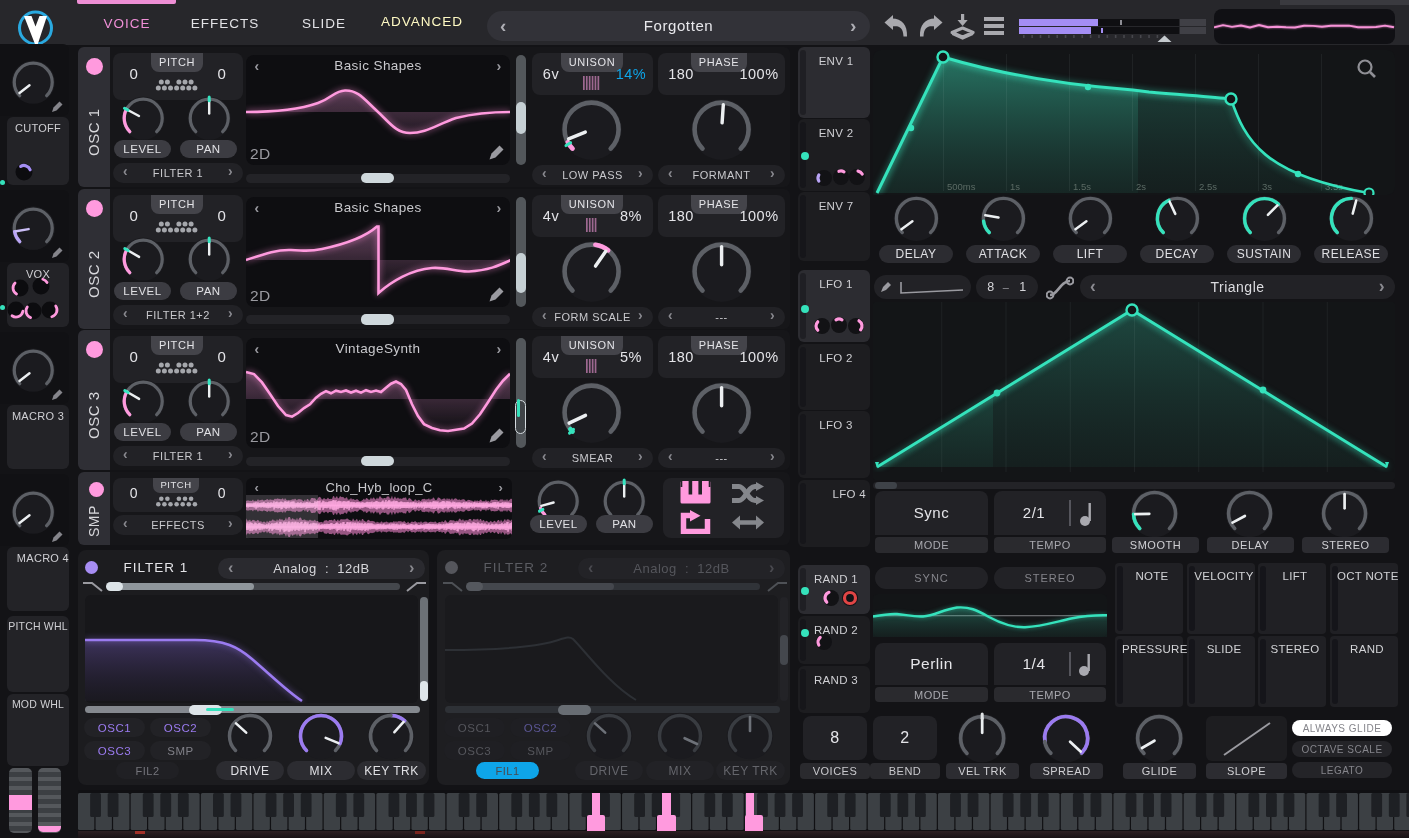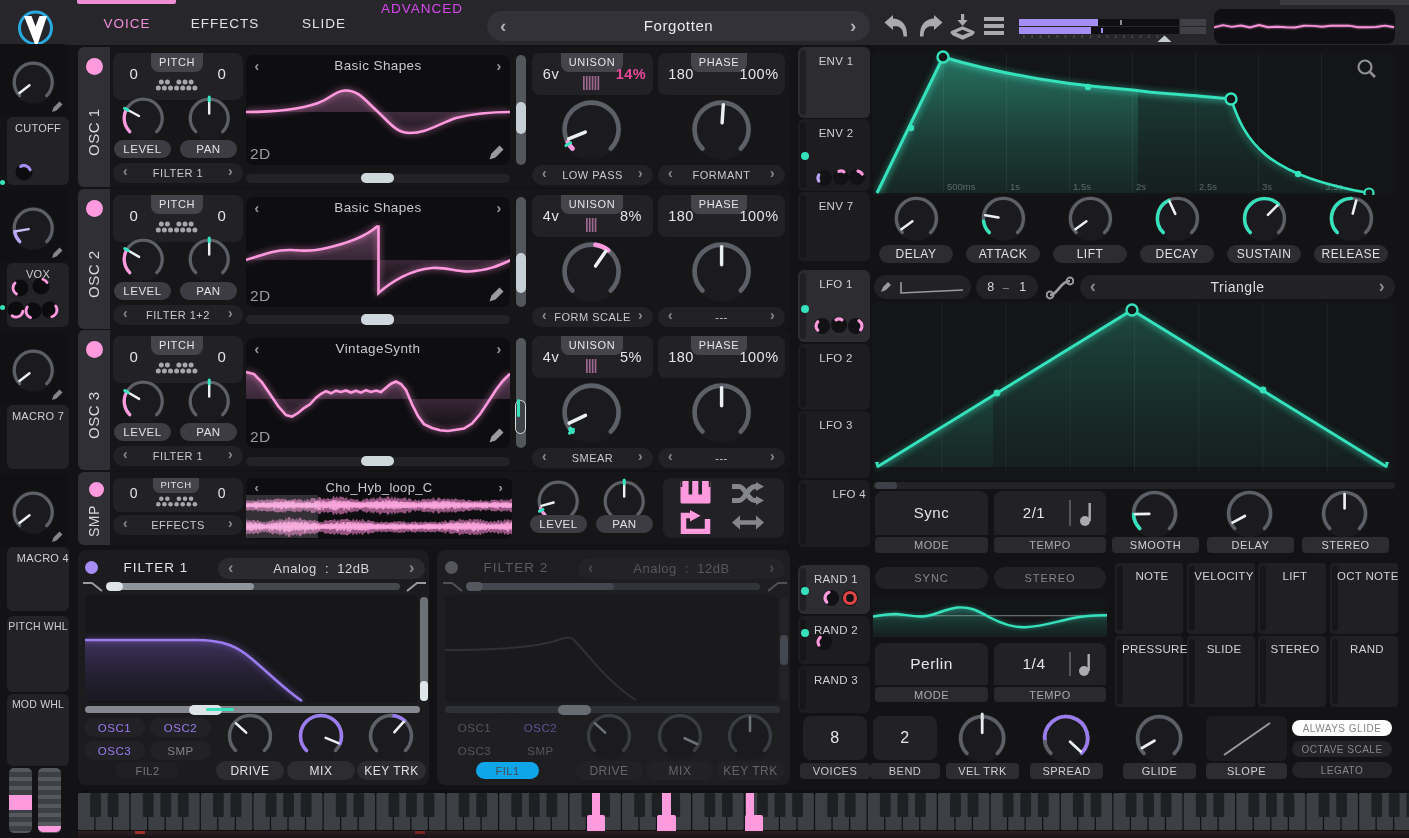--- a/index.html
+++ b/index.html
@@ -9,21 +9,21 @@
 <div class="" style="left:0px;top:0px;width:1409px;height:45px;background:#27272b;"></div>
 <div class="" style="left:1280px;top:0px;width:129px;height:5px;background:#3a3a3f;"></div>
 <div class="" style="left:77px;top:0px;width:99px;height:4px;background:#ee8fd5;border-radius:0 0 2px 2px;"></div>
 <svg style="position:absolute;left:13px;top:7px;" width="46" height="46" viewBox="0 0 46 46">
     <circle cx="22.5" cy="21" r="16" fill="none" stroke="#2aa9e0" stroke-width="3"></circle>
     <path d="M 11 9 L 18.5 9 L 22.5 19.5 L 26.5 9 L 34 9 L 23.5 41 Z" fill="#ffffff"></path>
   </svg>
 <div class="t" style="left:77px;top:15px;width:100px;height:18px;font-size:13.5px;color:#ef8fd6;font-weight:400;text-align:center;letter-spacing:1px;line-height:18px;">VOICE</div>
 <div class="t" style="left:175px;top:15px;width:100px;height:18px;font-size:13.5px;color:#e2e2e6;font-weight:400;text-align:center;letter-spacing:1px;line-height:18px;">EFFECTS</div>
 <div class="t" style="left:274px;top:15px;width:100px;height:18px;font-size:13.5px;color:#e2e2e6;font-weight:400;text-align:center;letter-spacing:1px;line-height:18px;">SLIDE</div>
-<div class="t" style="left:372px;top:0;width:100px;height:18px;font-size:13.5px;color:#d946ef;font-weight:400;text-align:center;letter-spacing:1px;line-height:18px;">ADVANCED</div>
+<div class="t" style="left:372px;top:13px;width:100px;height:18px;font-size:13.5px;color:#fef9c3;font-weight:400;text-align:center;letter-spacing:1px;line-height:18px;">ADVANCED</div>
 <div class="t" style="left:487px;top:11px;width:383px;height:30px;background:#323238;border-radius:15px;font-size:15px;color:#e8e8ec;text-align:center;line-height:30px;letter-spacing:0.6px;"><span style="position:absolute;left:13px;color:#aeaeb4;font-weight:700;font-size:19px;line-height:30px;">‹</span>Forgotten<span style="position:absolute;right:13px;color:#aeaeb4;font-weight:700;font-size:19px;line-height:30px;">›</span></div>
 <svg style="position:absolute;left:884px;top:14px;" width="27" height="25" viewBox="0 0 27 25">
     <path d="M 9 1 L 9 16 L 0.5 8.5 Z" fill="#a9a9ae"></path>
     <path d="M 8 4.5 C 18 4.5 23.5 11 23 22.5 L 19.5 22.5 C 19 13 15 11.5 8 12.5 Z" fill="#a9a9ae"></path>
   </svg>
 <svg style="position:absolute;left:916px;top:14px;" width="27" height="25" viewBox="0 0 27 25">
     <path d="M 18 1 L 18 16 L 26.5 8.5 Z" fill="#a9a9ae"></path>
     <path d="M 19 4.5 C 9 4.5 3.5 11 4 22.5 L 7.5 22.5 C 8 13 12 11.5 19 12.5 Z" fill="#a9a9ae"></path>
   </svg>
 <svg style="position:absolute;left:949px;top:14px;" width="27" height="27" viewBox="0 0 27 27">
@@ -96,21 +96,21 @@
 <div class="" style="left:0px;top:332px;width:69px;height:72px;background:#111114;border-radius:0 6px 6px 0;"></div>
 <div class="" style="left:7px;top:405px;width:62px;height:64px;background:#232327;border-radius:6px;"></div>
 <svg style="position:absolute;left:6.77px;top:343.77px;" width="52.46" height="52.46" viewBox="0 0 52.46 52.46">
     <circle cx="26.23" cy="26.23" r="21.615000000000002" fill="#1b1b1f"></circle>
     <path d="M 12.79 39.67 A 19 19 0 1 1 39.67 39.67" stroke="#5d6066" stroke-width="3.2300000000000004" fill="none" stroke-linecap="round"></path>
     <line x1="22.5" y1="29.2" x2="12.5" y2="37.0" stroke="#eceff1" stroke-width="2.4225000000000003" stroke-linecap="round"></line>
   </svg>
 <svg style="position:absolute;left:50px;top:387px;" width="15" height="15" viewBox="0 0 15 15">
     <path d="M 2 13 L 3.5 8.5 L 9.5 2.5 L 12.5 5.5 L 6.5 11.5 Z" fill="#85858b"></path>
   </svg>
-<div class="t" style="left:7px;top:409px;width:62px;height:14px;font-size:11px;color:#cfcfd3;font-weight:400;text-align:center;letter-spacing:0.3px;line-height:14px;">MACRO 7</div>
+<div class="t" style="left:7px;top:409px;width:62px;height:14px;font-size:11px;color:#cfcfd3;font-weight:400;text-align:center;letter-spacing:0.3px;line-height:14px;">MACRO 3</div>
 <div class="" style="left:0px;top:474px;width:69px;height:72px;background:#111114;border-radius:0 6px 6px 0;"></div>
 <div class="" style="left:7px;top:547px;width:62px;height:64px;background:#232327;border-radius:6px;"></div>
 <svg style="position:absolute;left:6.77px;top:485.77px;" width="52.46" height="52.46" viewBox="0 0 52.46 52.46">
     <circle cx="26.23" cy="26.23" r="21.615000000000002" fill="#1b1b1f"></circle>
     <path d="M 12.79 39.67 A 19 19 0 1 1 39.67 39.67" stroke="#5d6066" stroke-width="3.2300000000000004" fill="none" stroke-linecap="round"></path>
     <line x1="22.5" y1="29.2" x2="12.5" y2="37.0" stroke="#eceff1" stroke-width="2.4225000000000003" stroke-linecap="round"></line>
   </svg>
 <svg style="position:absolute;left:50px;top:529px;" width="15" height="15" viewBox="0 0 15 15">
     <path d="M 2 13 L 3.5 8.5 L 9.5 2.5 L 12.5 5.5 L 6.5 11.5 Z" fill="#85858b"></path>
   </svg>
@@ -211,21 +211,21 @@
 <svg style="position:absolute;left:487px;top:143px;" width="19" height="19" viewBox="0 0 19 19">
     <path d="M 2.5 16.5 L 4.5 10.5 L 12.5 2.5 L 16.5 6.5 L 8.5 14.5 Z" fill="#9a9aa0"></path>
   </svg>
 <div class="" style="left:515.5px;top:55px;width:10px;height:110px;background:#53575b;border-radius:5px;"></div>
 <div class="" style="left:515.5px;top:102px;width:10px;height:32px;background:#c6d0d4;border-radius:5px;"></div>
 <div class="" style="left:246px;top:173.5px;width:264px;height:9px;background:#232327;border-radius:4.5px;"></div>
 <div class="" style="left:361px;top:172.5px;width:33px;height:10.5px;background:#cfd8dc;border-radius:5px;"></div>
 <div class="" style="left:532px;top:53px;width:121px;height:42px;background:#222226;border-radius:8px;"></div>
 <div class="t" style="left:561px;top:53px;width:62px;height:19px;background:#44444a;border-radius:0 0 8px 8px;font-size:11px;color:#e4e4e8;text-align:center;line-height:18px;letter-spacing:0.6px;">UNISON</div>
 <div class="t" style="left:536px;top:65px;width:30px;height:18px;font-size:14.5px;color:#e4e4e8;font-weight:400;text-align:center;letter-spacing:0.5px;line-height:18px;">6v</div>
-<div class="t" style="left:612px;top:65px;width:38px;height:18px;font-size:14.5px;color:#ec4899;font-weight:700;text-align:center;letter-spacing:0.5px;line-height:18px;">14%</div>
+<div class="t" style="left:612px;top:65px;width:38px;height:18px;font-size:14.5px;color:#0ea5e9;font-weight:400;text-align:center;letter-spacing:0.5px;line-height:18px;">14%</div>
 <svg style="position:absolute;left:583.3px;top:76px;" width="18" height="15" viewBox="0 0 18 15">
     <rect x="0.0" y="0" width="1.7" height="14" fill="#9d6890"></rect>
     <rect x="2.9" y="0" width="1.7" height="14" fill="#9d6890"></rect>
     <rect x="5.8" y="0" width="1.7" height="14" fill="#9d6890"></rect>
     <rect x="8.7" y="0" width="1.7" height="14" fill="#9d6890"></rect>
     <rect x="11.6" y="0" width="1.7" height="14" fill="#9d6890"></rect>
     <rect x="14.5" y="0" width="1.7" height="14" fill="#9d6890"></rect>
   </svg>
 <div class="" style="left:658px;top:53px;width:127px;height:42px;background:#222226;border-radius:8px;"></div>
 <div class="t" style="left:691px;top:53px;width:56px;height:19px;background:#44444a;border-radius:0 0 8px 8px;font-size:11px;color:#e4e4e8;text-align:center;line-height:18px;letter-spacing:0.6px;">PHASE</div>

